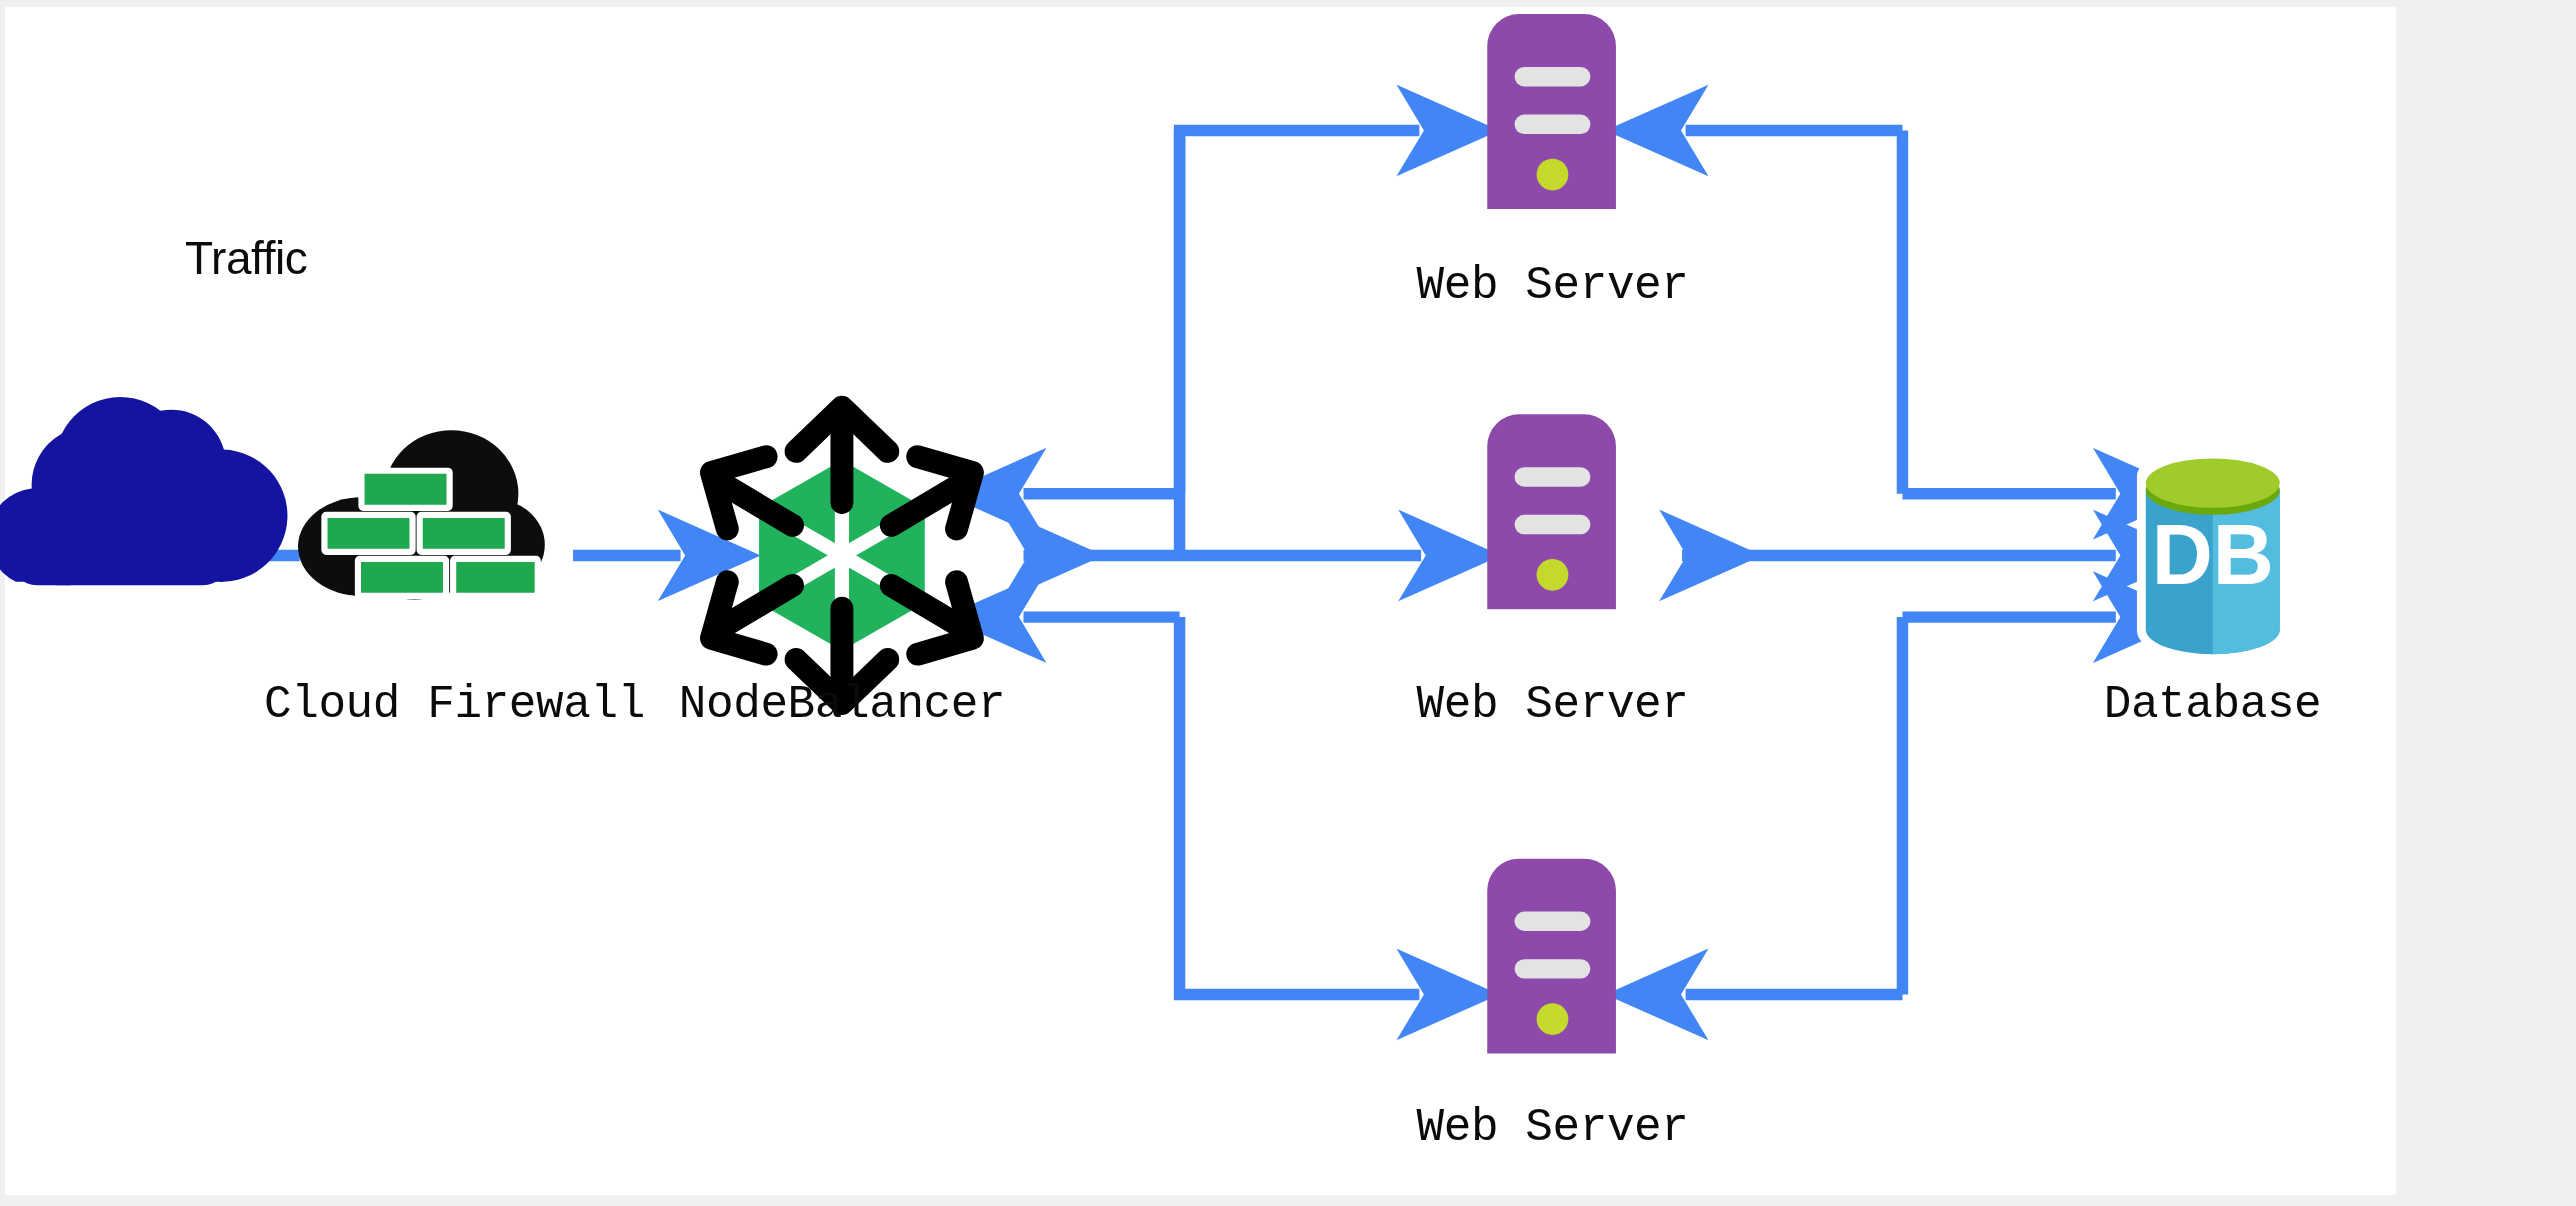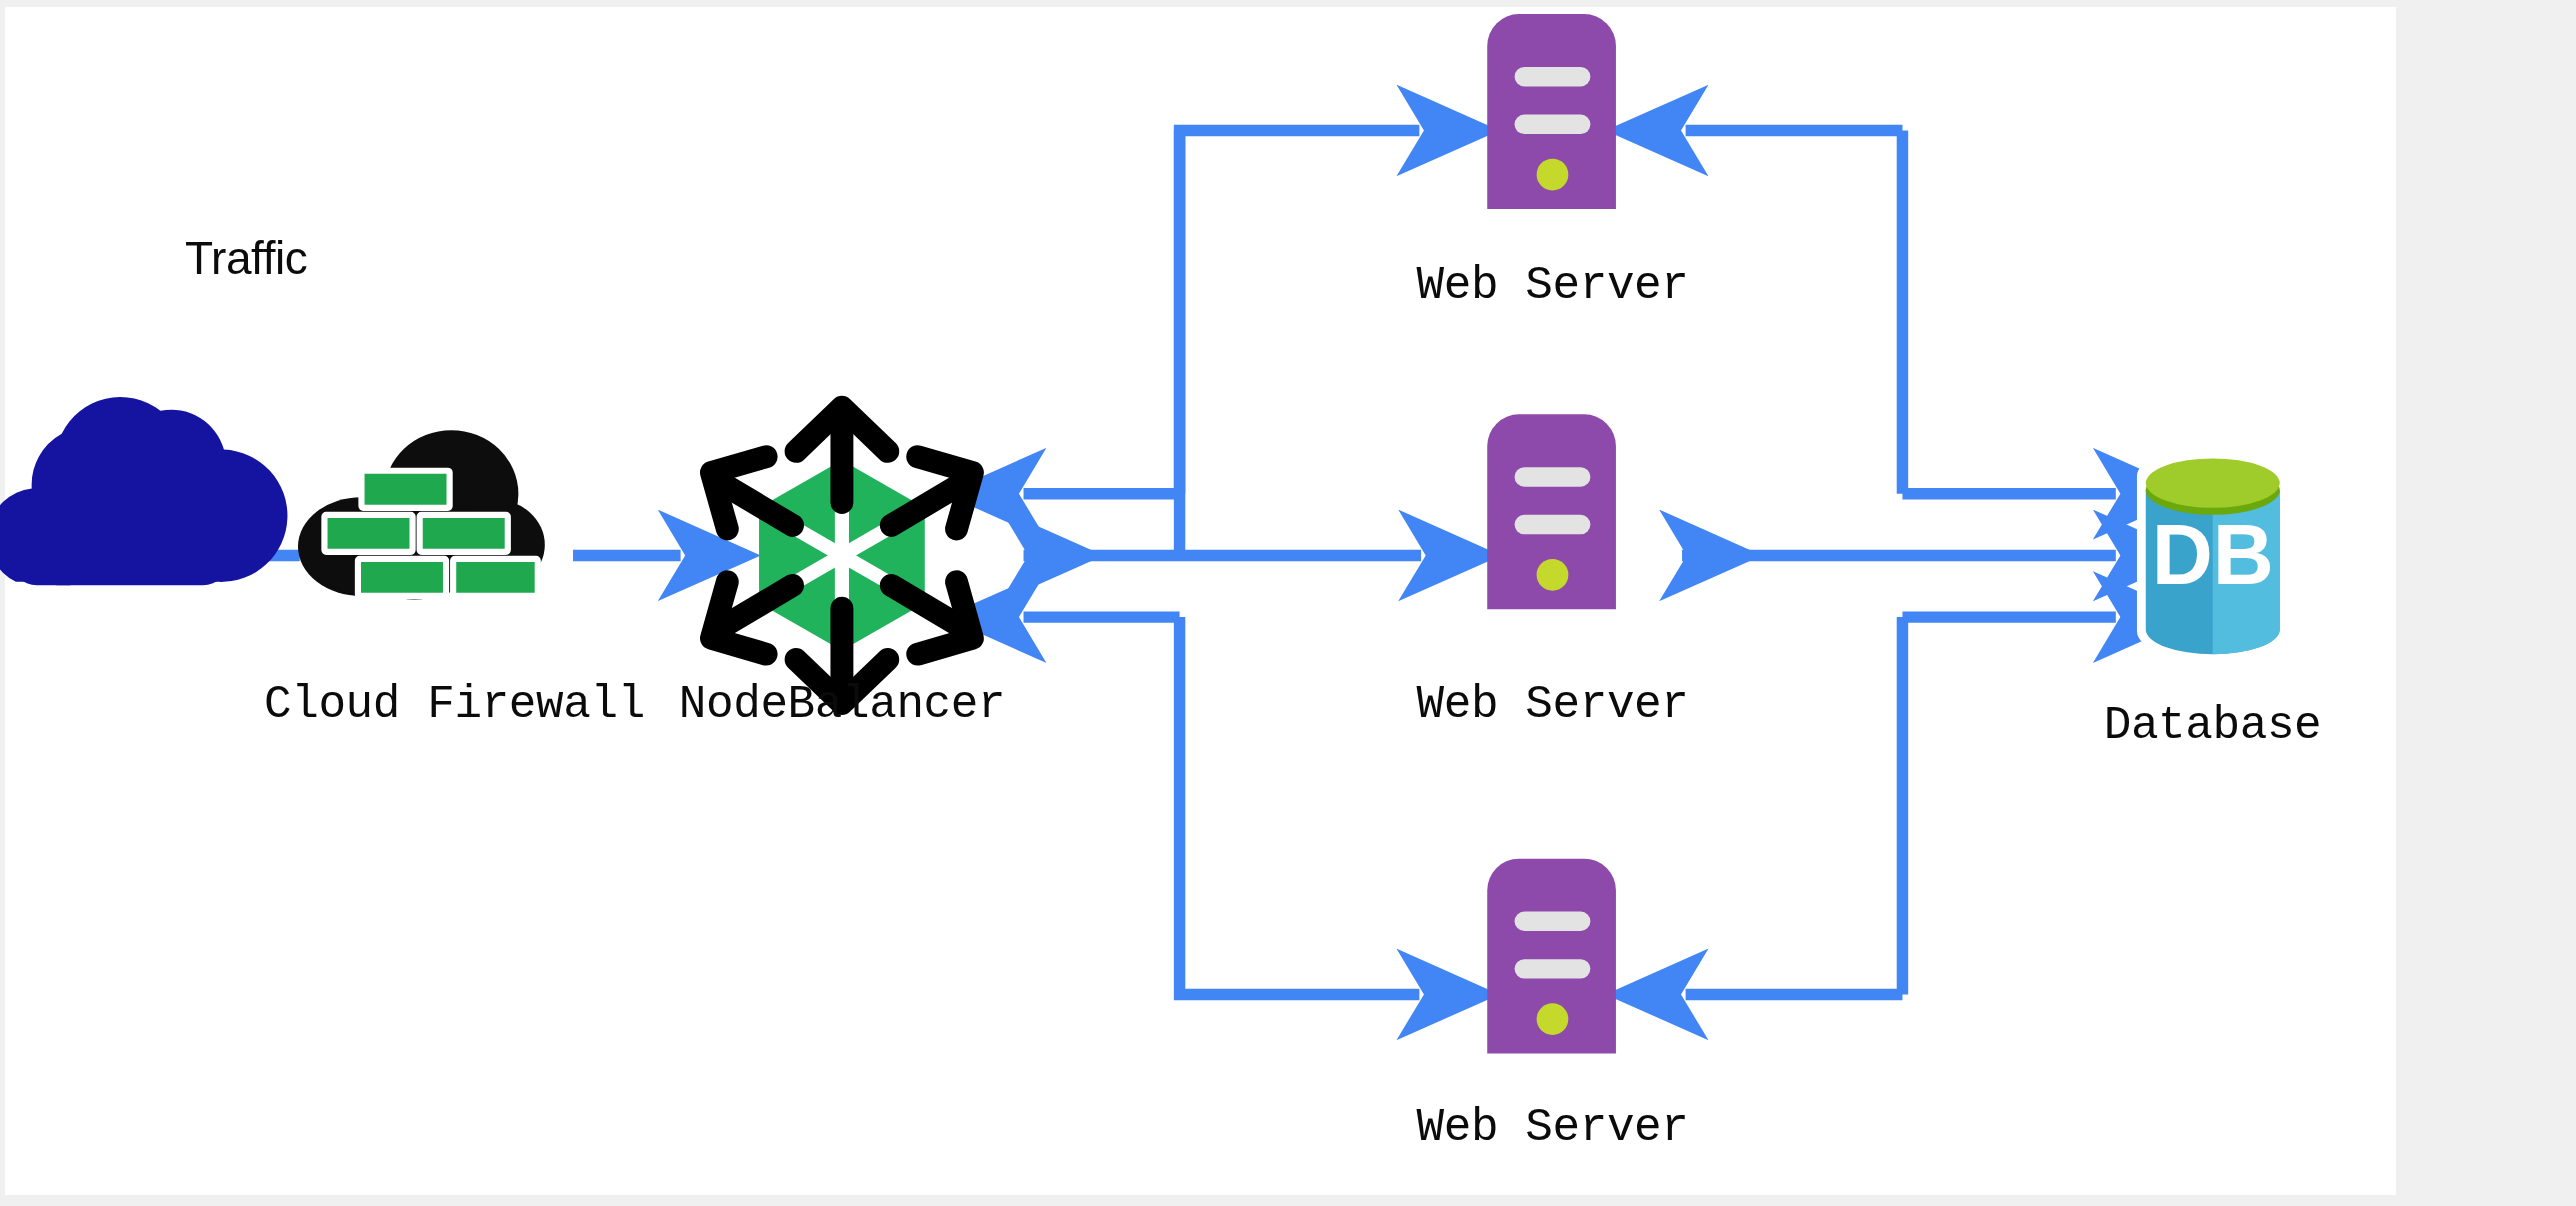--- a/index.html
+++ b/index.html
@@ -217,16 +217,16 @@
   <div class="node-label" style="left:648px; top:679px; width:388px;">NodeBalancer</div>
 
   <div class="node-label" style="left:264px; top:679px; width:335px;">Cloud Firewall</div>
 
   <div class="node-label" style="left:1376px; top:260px; width:353px;">Web Server</div>
 
   <div class="node-label" style="left:1376px; top:679px; width:353px;">Web Server</div>
 
   <div class="node-label" style="left:1376px; top:1102px; width:353px;">Web Server</div>
 
-  <div class="node-label" style="left:2054px; top:700px; width:317px;">Database</div>
+  <div class="node-label" style="left:2054px; top:679px; width:317px;">Database</div>
 
 </div>
 
 
 </body></html>

